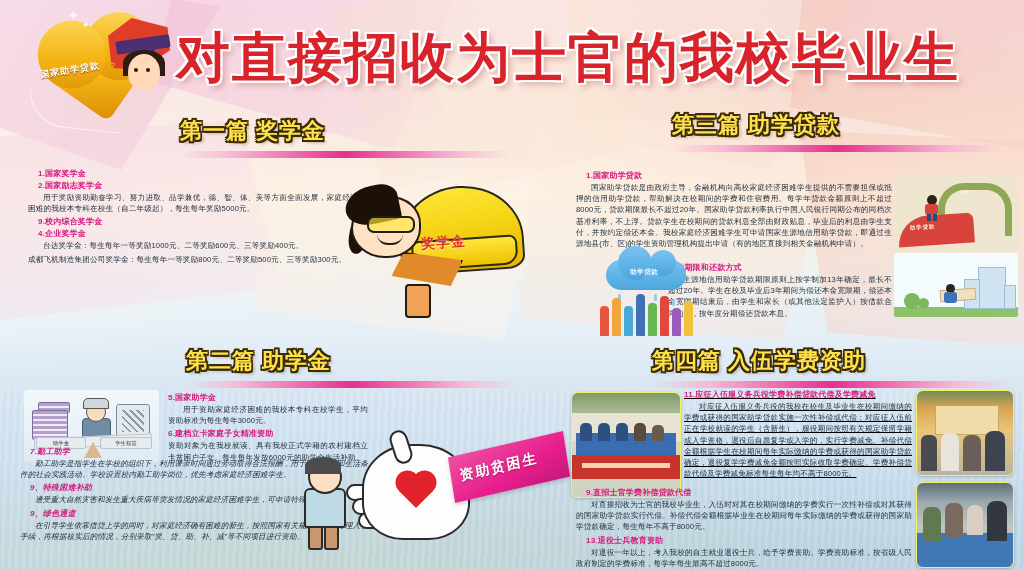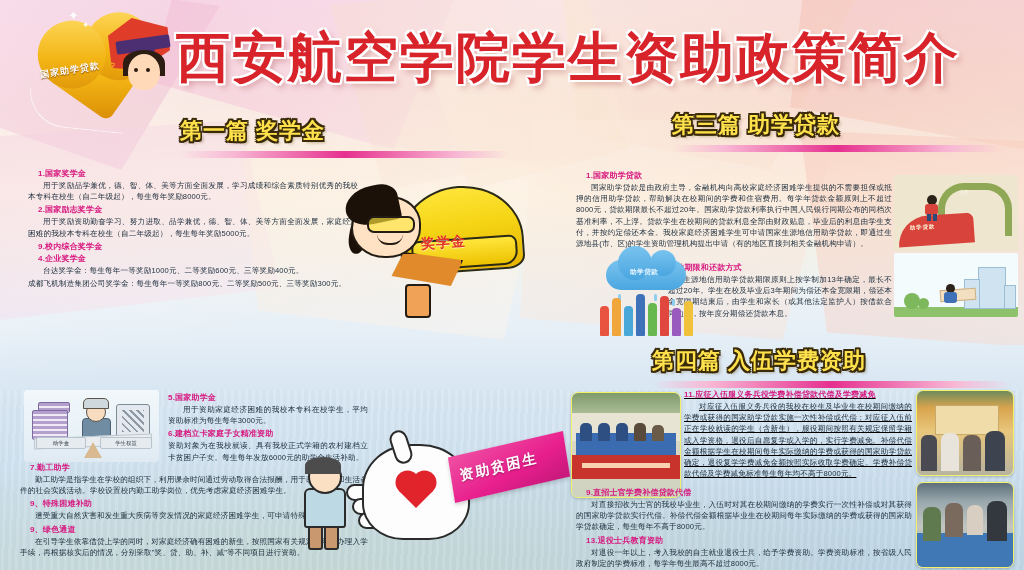--- a/index.html
+++ b/index.html
@@ -267,31 +267,30 @@
         <div class="grad-hair"></div>
         <div class="grad-face"></div>
         <div class="grad-eye" style="left:12px;"></div>
         <div class="grad-eye" style="left:24px;"></div>
       </div>
       <div class="logo-badge">国家助学贷款</div>
       <div class="balloon-string"></div>
       <div class="sparkle" style="left:58px;top:4px;">✦</div>
       <div class="sparkle" style="left:72px;top:16px;font-size:9px;">✦</div>
     </div>
-    <div class="main-title">西安航空学院学生资助政策简介</div>
+    <div class="main-title">对直接招收为士官的我校毕业生</div>
   </div>
 
   <div class="sec-title" style="left:180px;top:116px;width:330px;">
     <div class="txt">第一篇  奖学金</div>
     <div class="bar"></div>
   </div>
 
   <div class="col" style="left:28px;top:168px;width:330px;">
     <div class="h">1.国家奖学金</div>
-    <div class="p">用于奖励品学兼优，德、智、体、美等方面全面发展，学习成绩和综合素质特别优秀的我校本专科在校生（自二年级起），每生每年奖励8000元。</div>
     <div class="h">2.国家励志奖学金</div>
     <div class="p">用于奖励资助勤奋学习、努力进取、品学兼优，德、智、体、美等方面全面发展，家庭经济困难的我校本专科在校生（自二年级起），每生每年奖励5000元。</div>
     <div class="h">9.校内综合奖学金</div>
     <div class="h">4.企业奖学金</div>
     <div class="p">台达奖学金：每生每年一等奖励1000元、二等奖励600元、三等奖励400元。</div>
     <div class="p noind">成都飞机制造集团公司奖学金：每生每年一等奖励800元、二等奖励500元、三等奖励300元。</div>
   </div>
 
   <div class="ingot-wrap">
     <div class="toon-hair2"></div>
@@ -357,20 +356,24 @@
     <div class="bldg" style="right:12px;width:26px;height:40px;"></div>
     <div class="bldg" style="right:38px;width:14px;height:28px;"></div>
     <div class="bldg" style="right:2px;width:10px;height:22px;"></div>
     <div class="tree" style="left:10px;"></div>
     <div class="tree" style="left:24px;width:11px;height:11px;"></div>
     <div style="position:absolute;left:46px;bottom:16px;width:34px;height:10px;background:#f2dfc0;border:1px solid #c9ae85;transform:rotate(-4deg);"></div>
     <div style="position:absolute;left:52px;bottom:24px;width:9px;height:9px;border-radius:50%;background:#2b2219;"></div>
     <div style="position:absolute;left:50px;bottom:14px;width:13px;height:11px;background:#3f71b8;border-radius:3px;"></div>
   </div>
 
+  <div class="sec-title" style="left:186px;top:346px;width:330px;">
+    <div class="txt">第二篇  助学金</div>
+    <div class="bar"></div>
+  </div>
 
   <div class="scale-card">
     <div class="money-stack2"></div>
     <div class="money-stack"></div>
     <div class="worker">
       <div class="worker-body"></div>
       <div class="worker-head"></div>
       <div class="worker-cap"></div>
     </div>
     <div class="window-ic"></div>
@@ -379,21 +382,21 @@
     <div class="scale-tag" style="left:12px;width:48px;">助学金</div>
     <div class="scale-tag" style="left:76px;width:50px;">学生权益</div>
   </div>
 
   <div class="col" style="left:168px;top:392px;width:200px;">
     <div class="h" style="margin-left:0;">5.国家助学金</div>
     <div class="p">用于资助家庭经济困难的我校本专科在校学生，平均资助标准为每生每年3000元。</div>
     <div class="h" style="margin-left:0;">6.建档立卡家庭子女精准资助</div>
     <div class="p noind">资助对象为在我校就读、具有我校正式学籍的农村建档立卡贫困户子女。每生每年发放6000元的助学金生活补助。</div>
   </div>
-  <div class="col" style="left:20px;top:462px;width:348px;">
+  <div class="col" style="left:20px;top:446px;width:348px;font-style:italic;">
     <div class="h">7.勤工助学</div>
     <div class="p">勤工助学是指学生在学校的组织下，利用课余时间通过劳动取得合法报酬，用于改善学习和生活条件的社会实践活动。学校设置校内勤工助学岗位，优先考虑家庭经济困难学生。</div>
     <div class="h">9、特殊困难补助</div>
     <div class="p">遭受重大自然灾害和发生重大疾病等突发情况的家庭经济困难学生，可申请特殊困难补助。</div>
     <div class="h">9、绿色通道</div>
     <div class="p">在引导学生依靠借贷上学的同时，对家庭经济确有困难的新生，按照国家有关规定，可先办理入学手续，再根据核实后的情况，分别采取"奖、贷、助、补、减"等不同项目进行资助。</div>
   </div>
 
   <div class="hand-wrap">
     <div class="sad-kid">

